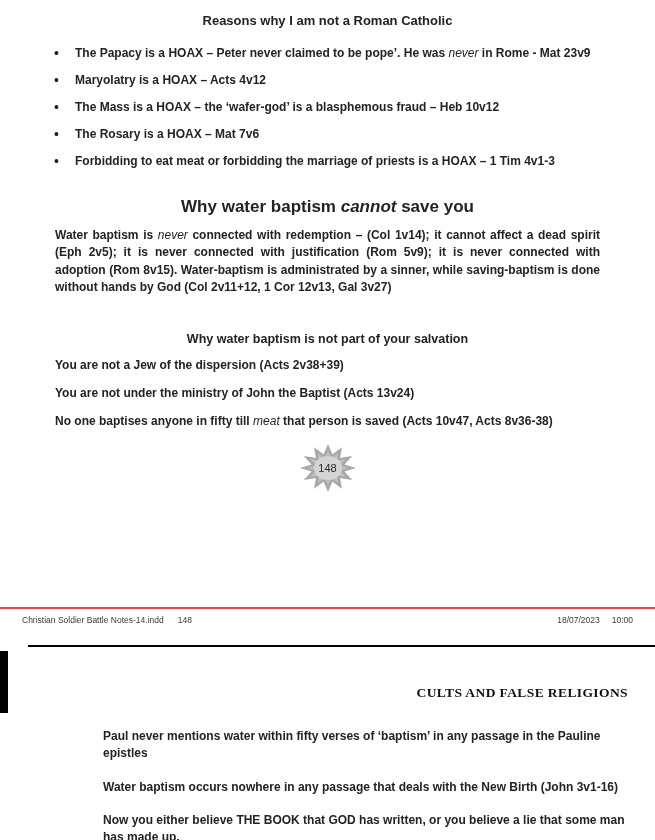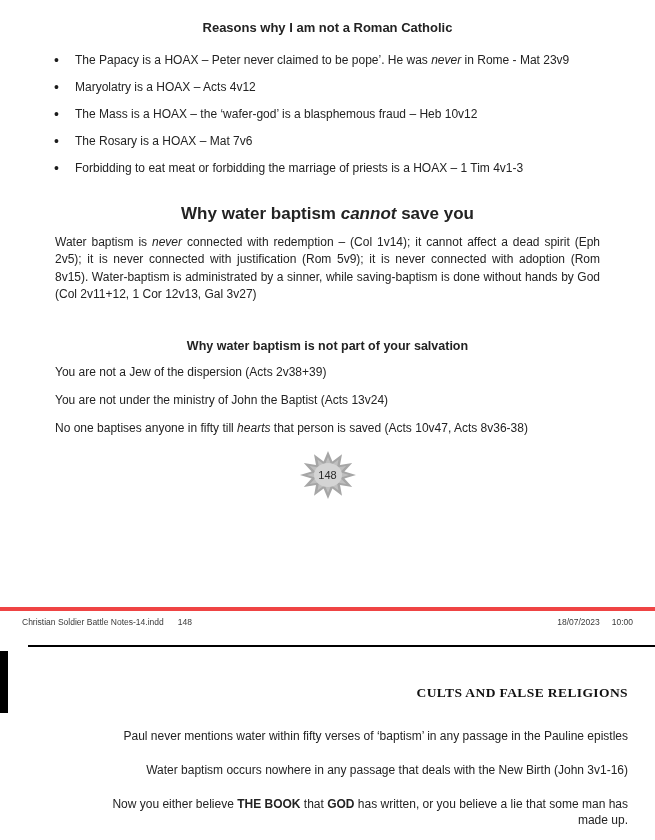--- a/index.html
+++ b/index.html
@@ -2,57 +2,57 @@
 <html><head>
 <meta charset="utf-8">
 <style>
   html,body{margin:0;padding:0;}
   body{
     width:655px;height:840px;position:relative;overflow:hidden;
     background:#ffffff;color:#232323;
     font-family:"Liberation Sans", sans-serif;
     font-size:12px;
   }
-  .seg-n{font-style:normal;font-weight:normal;}
+  .seg-n{font-style:normal;font-weight:bold;}
   .seg-i{font-style:italic;}
   .seg-b{font-weight:bold;}
   .seg-bi{font-weight:bold;font-style:italic;}
 
   .page1{position:absolute;top:0;left:0;width:655px;}
-  .title{margin-top:20px;text-align:center;font-weight:bold;font-size:13px;}
+  .title{margin-top:13px;text-align:center;font-weight:bold;font-size:13px;}
   ul.bullets{list-style:none;margin:18px 50px 0 52px;padding:0;}
   ul.bullets li{position:relative;padding-left:23px;margin-bottom:11px;line-height:1.33;}
   ul.bullets li::before{content:"\2022";position:absolute;left:2px;top:-2px;font-size:14px;color:#1c1c1c;}
 
   .sec-heading{margin:27px 55px 0 55px;text-align:center;font-weight:bold;font-size:17px;}
   .sec-heading2{margin:36px 55px 8px 55px;text-align:center;font-weight:bold;font-size:12.5px;}
   .para{margin:10px 55px 0 55px;text-align:justify;line-height:1.45;}
   .plain-lines p{margin:12px 55px 10px 55px;line-height:1.33;}
 
   .badge-wrap{text-align:center;margin-top:12px;}
   .badge{position:relative;display:inline-block;width:58px;height:52px;}
   .badge svg{display:block;}
   .badge .num{
     position:absolute;left:0;top:0;width:58px;height:52px;
     display:flex;align-items:center;justify-content:center;
     font-size:11px;color:#2a2a2a;
   }
 
-  .footer{position:absolute;top:607px;left:0;width:655px;border-top:4px solid #ef4444;}
+  .footer{position:absolute;top:607px;left:0;width:655px;border-top:2px solid #ef4444;}
   .footer-row{display:flex;justify-content:space-between;padding:6px 22px 0 22px;
     font-size:8.5px;color:#3a3a3a;}
   .footer-left .gap{display:inline-block;width:14px;}
   .footer-right .gap{display:inline-block;width:12px;}
 
   .page2{position:absolute;top:645px;left:0;width:655px;padding-left:28px;}
   .page2-topline{width:655px;height:2px;background:#000;}
   .page2-leftbar{position:absolute;left:0;top:6px;width:8px;height:62px;background:#000;}
   .page2-heading{margin:38px 55px 0 55px;text-align:right;
     font-family:"Liberation Serif", serif;font-weight:bold;font-size:13.5px;letter-spacing:0.4px;color:#111;}
-  .page2-lines p{margin:17px 55px 10px 75px;line-height:1.4;text-align:right;}
+  .page2-lines p{margin:17px 55px 10px 75px;line-height:1.4;}
   .page2-lines p:first-child{margin-top:27px;}
 </style>
 </head>
 <body>
 
 <div class="page1">
 
   <div class="title">Reasons why I am not a Roman Catholic</div>
 
   <ul class="bullets">
@@ -65,21 +65,21 @@
 
   <div class="sec-heading"><span class="seg-b">Why water baptism </span><span class="seg-bi">cannot</span><span class="seg-b"> save you</span></div>
 
   <div class="para"><span class="seg-n">Water baptism is </span><span class="seg-i">never</span><span class="seg-n"> connected with redemption – (Col 1v14); it cannot affect a dead spirit (Eph 2v5); it is never connected with justification (Rom 5v9); it is never connected with adoption (Rom 8v15).  Water-baptism is administrated by a sinner, while saving-baptism is done without hands by God (Col 2v11+12, 1 Cor 12v13, Gal 3v27)</span></div>
 
   <div class="sec-heading2">Why water baptism is not part of your salvation</div>
 
   <div class="plain-lines">
     <p><span class="seg-n">You are not a Jew of the dispersion (Acts 2v38+39)</span></p>
     <p><span class="seg-n">You are not under the ministry of John the Baptist (Acts 13v24)</span></p>
-    <p><span class="seg-n">No one baptises anyone in fifty till </span><span class="seg-i">hearts</span><span class="seg-n"> that person is saved (Acts 10v47, Acts 8v36-38)</span></p>
+    <p><span class="seg-n">No one baptises anyone in fifty till </span><span class="seg-i">meat</span><span class="seg-n"> that person is saved (Acts 10v47, Acts 8v36-38)</span></p>
   </div>
 
   <div class="badge-wrap">
     <span class="badge">
       <svg width="58" height="52" viewBox="0 0 58 52">
         <polygon fill="#a6a6a6" points="57,26 45.4,22.4 53.2,14 41,16.1 43,5.2 33.4,12.5 29,2 24.6,12.5 15,5.2 17,16.1 4.8,14 12.6,22.4 1,26 12.6,29.6 4.8,38 17,35.9 15,46.8 24.6,39.5 29,50 33.4,39.5 43,46.8 41,35.9 53.2,38 45.4,29.6"></polygon>
         <polygon fill="#bfbfbf" points="50,26 41.3,23.3 47.2,17 38,18.6 39.5,10.4 32.3,15.9 29,8 25.7,15.9 18.5,10.4 20,18.6 10.8,17 16.7,23.3 8,26 16.7,28.7 10.8,35 20,33.4 18.5,41.6 25.7,36.1 29,44 32.3,36.1 39.5,41.6 38,33.4 47.2,35 41.3,28.7"></polygon>
         <ellipse cx="29" cy="26" rx="14" ry="12" fill="#d4d4d4"></ellipse>
       </svg>
       <span class="num">148</span>

